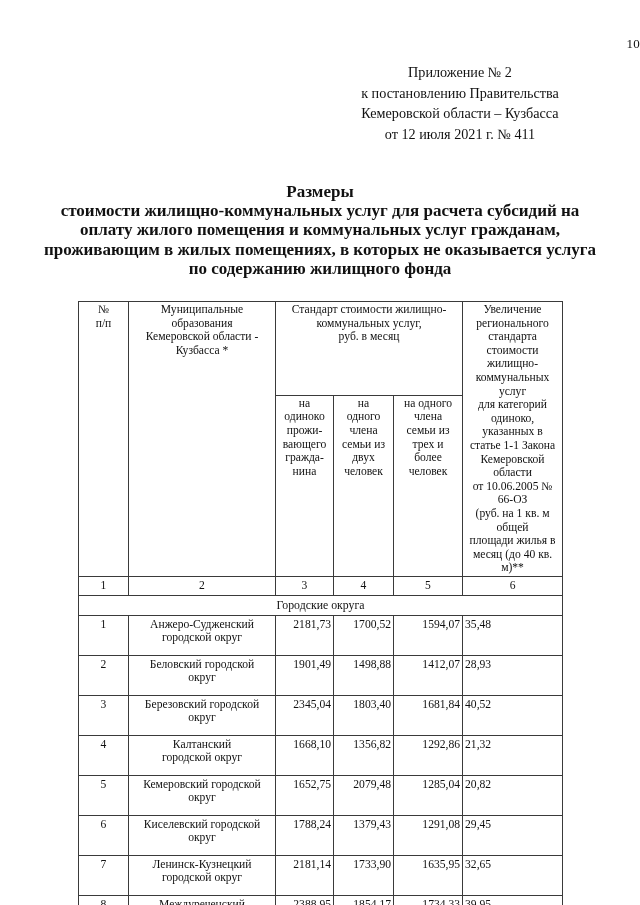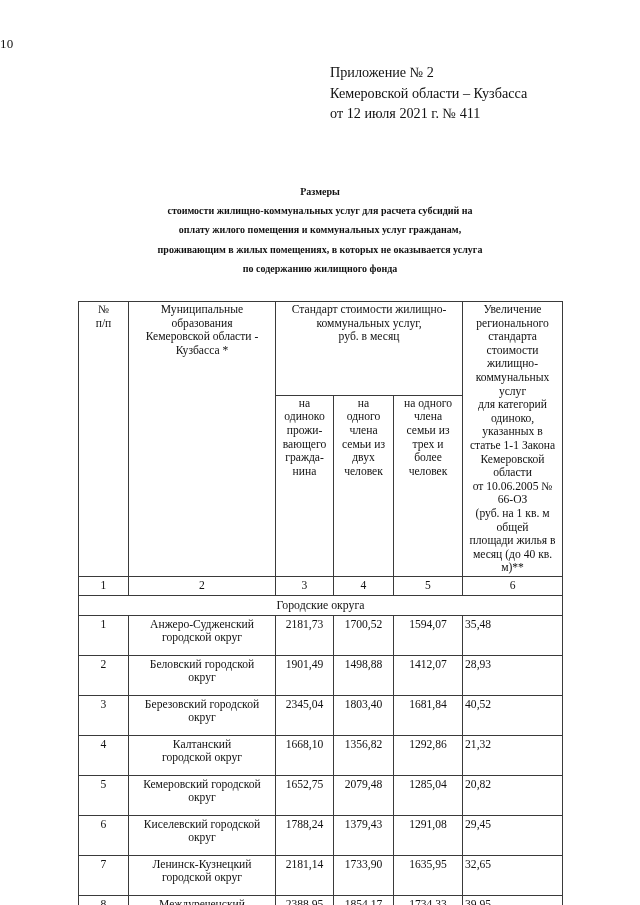--- a/index.html
+++ b/index.html
@@ -23,47 +23,47 @@
     height: 905px;
     box-sizing: border-box;
   }
 
   
   .page-number {
     position: absolute;
     top: 36px;
     left: 0;
     width: 640px;
-    text-align: left;
+    text-align: right;
     font-size: 13px;
     line-height: 16px;
     letter-spacing: 0.2px;
   }
 
   
   .approval-block {
     position: absolute;
     top: 62px;
     left: 330px;
     width: 260px;
-    text-align: left;
+    text-align: center;
     font-size: 14.2px;
     line-height: 20.5px;
   }
   .approval-line { white-space: nowrap; }
 
   
   .doc-title {
     position: absolute;
     top: 182px;
     left: 40px;
     width: 560px;
     text-align: center;
     font-weight: bold;
-    font-size: 10px;
+    font-size: 17px;
     line-height: 19.2px;
   }
   .doc-title .tline { display: block; }
 
   
   .table-wrap {
     position: absolute;
     top: 301px;
     left: 78px;
     width: 484px;
@@ -114,33 +114,34 @@
     margin-top: 8px;
   }
 
   tr.data-row td {
     height: 36px;
     vertical-align: top;
     padding-top: 2px;
   }
   td.idx { text-align: center; }
   td.name { text-align: center; padding-left: 4px; }
-  td.val { text-align: center; }
+  td.val { text-align: right; }
   td.inc { }
   .sub { text-align: center; }
 </style>
 </head>
 <body>
 
 <div class="page">
 
   <div class="page-number">10</div>
 
   <div class="approval-block">
     <div class="approval-line">Приложение № 2</div>
+    <div class="approval-line">к постановлению Правительства</div>
     <div class="approval-line">Кемеровской области – Кузбасса</div>
     <div class="approval-line">от 12 июля 2021 г. № 411</div>
   </div>
 
   <div class="doc-title">
     <span class="tline">Размеры</span>
     <span class="tline">стоимости жилищно-коммунальных услуг для расчета субсидий на</span>
     <span class="tline">оплату жилого помещения и коммунальных услуг гражданам,</span>
     <span class="tline">проживающим в жилых помещениях, в которых не оказывается услуга</span>
     <span class="tline">по содержанию жилищного фонда</span>

